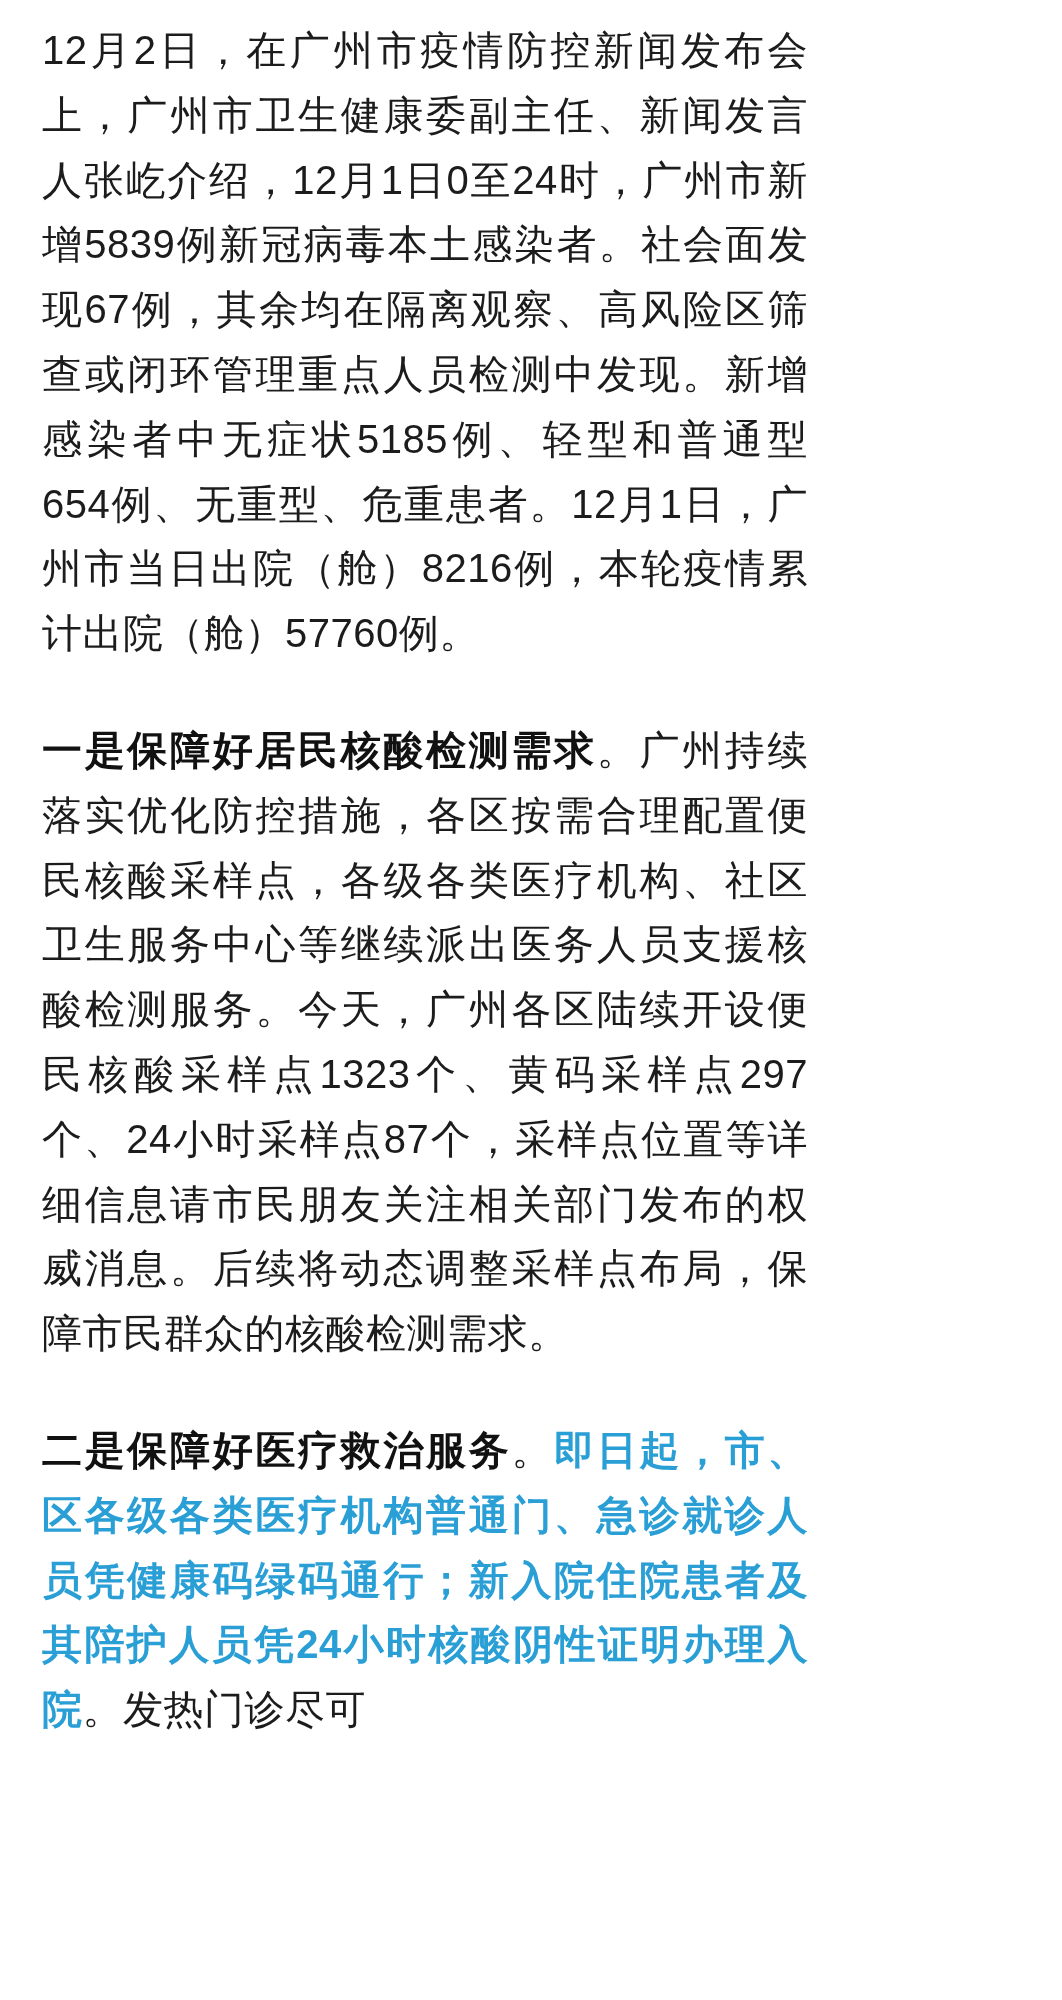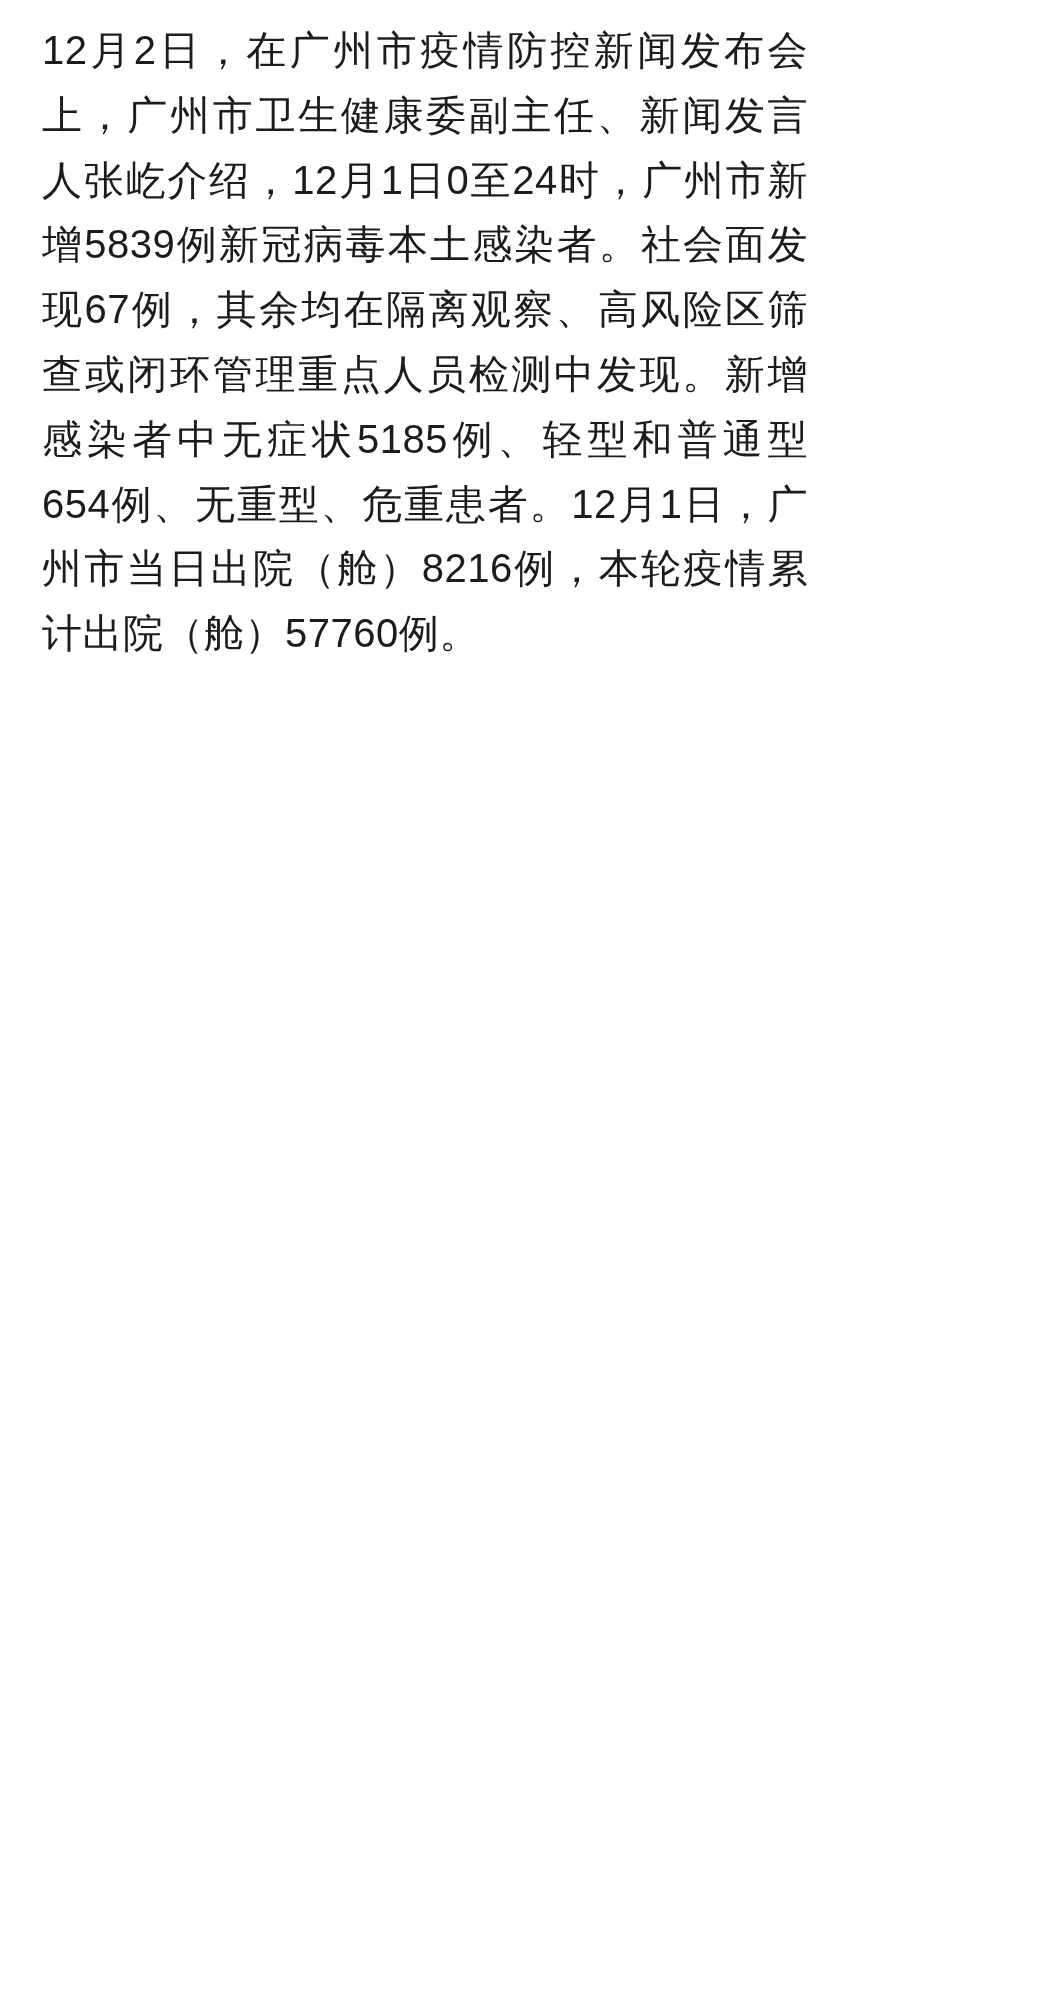--- a/index.html
+++ b/index.html
@@ -44,13 +44,15 @@
   .run {
     display: inline;
   }
 </style>
 </head>
 <body>
 
 <div class="article">
 
 <p class="para"><span class="run">12月2日，在广州市疫情防控新闻发布会上，广州市卫生健康委副主任、新闻发言人张屹介绍，12月1日0至24时，广州市新增5839例新冠病毒本土感染者。社会面发现67例，其余均在隔离观察、高风险区筛查或闭环管理重点人员检测中发现。新增感染者中无症状5185例、轻型和普通型654例、无重型、危重患者。12月1日，广州市当日出院（舱）8216例，本轮疫情累计出院（舱）57760例。</span></p>
+    <p class="para spaced"><span class="run bold">一是保障好居民核酸检测需求</span><span class="run">。广州持续落实优化防控措施，各区按需合理配置便民核酸采样点，各级各类医疗机构、社区卫生服务中心等继续派出医务人员支援核酸检测服务。今天，广州各区陆续开设便民核酸采样点1323个、黄码采样点297个、24小时采样点87个，采样点位置等详细信息请市民朋友关注相关部门发布的权威消息。后续将动态调整采样点布局，保障市民群众的核酸检测需求。</span></p>
+    <p class="para spaced"><span class="run bold">二是保障好医疗救治服务</span><span class="run">。</span><span class="run blue">即日起，市、区各级各类医疗机构普通门、急诊就诊人员凭健康码绿码通行；新入院住院患者及其陪护人员凭24小时核酸阴性证明办理入院</span><span class="run">。发热门诊尽可</span></p>
   </div>
 
 </body></html>

